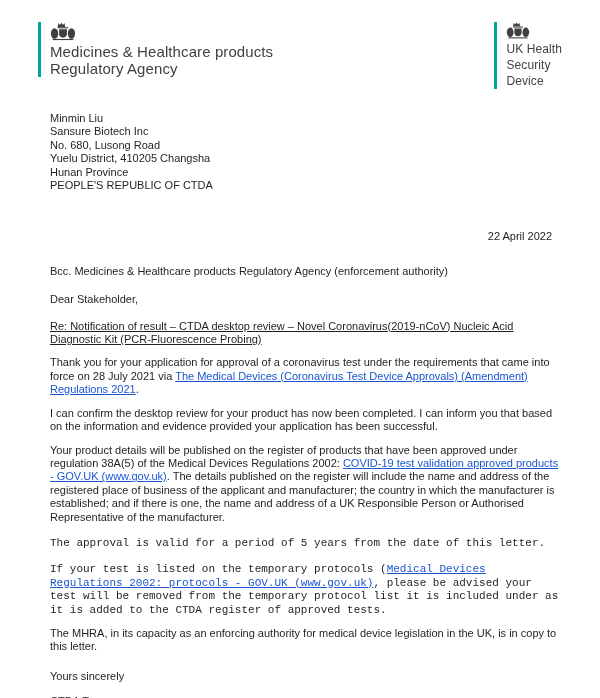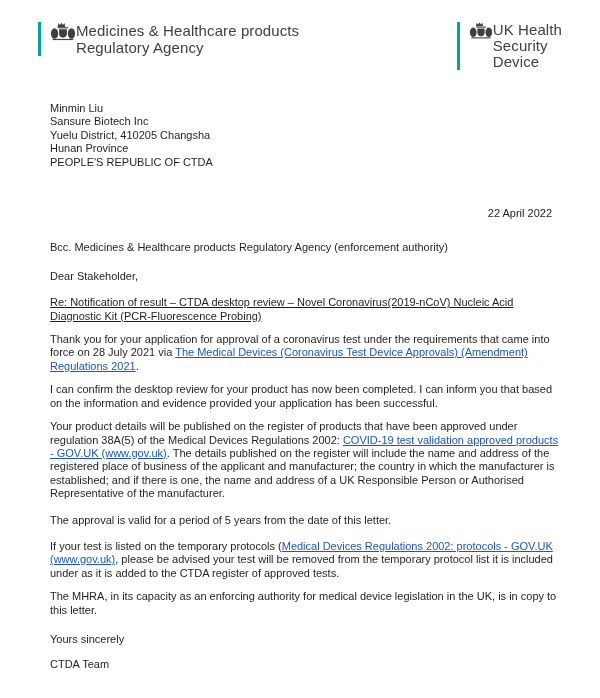--- a/index.html
+++ b/index.html
@@ -29,55 +29,55 @@
   }
   .logo {
     display: flex;
     align-items: stretch;
   }
   .logo .bar {
     width: 3px;
     background: #00a499;
     margin-right: 9px;
   }
-  .logo .logo-content { display: flex; flex-direction: row; }
+  .logo .logo-content { display: flex; flex-direction: column; }
   .crest { display: block; margin-bottom: 2px; }
   .logo-text {
     color: #414042;
     font-size: 15px;
     line-height: 17px;
     letter-spacing: 0.1px;
   }
   .logo-ukhsa .logo-text {
-    font-size: 15px;
+    font-size: 12px;
     line-height: 16px;
   }
   
   .body-copy {
     margin-left: 12px;
     margin-right: 2px;
     font-size: 11px;
     line-height: 13.4px;
   }
-  .address { margin-top: 32px; }
+  .address { margin-top: 23px; }
   .address div { white-space: nowrap; }
   .date-line {
     margin-top: 38px;
     text-align: right;
     padding-right: 8px;
   }
   .bcc-line { margin-top: 21px; }
   .salutation { margin-top: 15px; }
   .subject {
     margin-top: 13px;
     font-weight: normal;
     text-decoration: underline;
   }
   p.para { margin: 10px 0 0 0; }
-  p.para-gap { margin-top: 13px; }
+  p.para-gap { margin-top: 13px; font-family: Liberation Mono, monospace; }
   a.doc-link {
     color: #1b55d0;
     text-decoration: underline;
     cursor: pointer;
   }
   .valediction { margin-top: 16px; }
   .signature { margin-top: 12px; }
 </style>
 </head>
 <body>
@@ -123,20 +123,21 @@
       </div>
     </div>
 
   </div>
 
   <div class="body-copy">
 
     <div class="address">
       <div>Minmin Liu</div>
       <div>Sansure Biotech Inc</div>
+      <div>No. 680, Lusong Road</div>
       <div>Yuelu District, 410205 Changsha</div>
       <div>Hunan Province</div>
       <div>PEOPLE'S REPUBLIC OF CTDA</div>
     </div>
 
     <div class="date-line">22 April 2022</div>
 
     <div class="bcc-line">Bcc. Medicines &amp; Healthcare products Regulatory Agency (enforcement authority)</div>
 
     <div class="salutation">Dear Stakeholder,</div>

